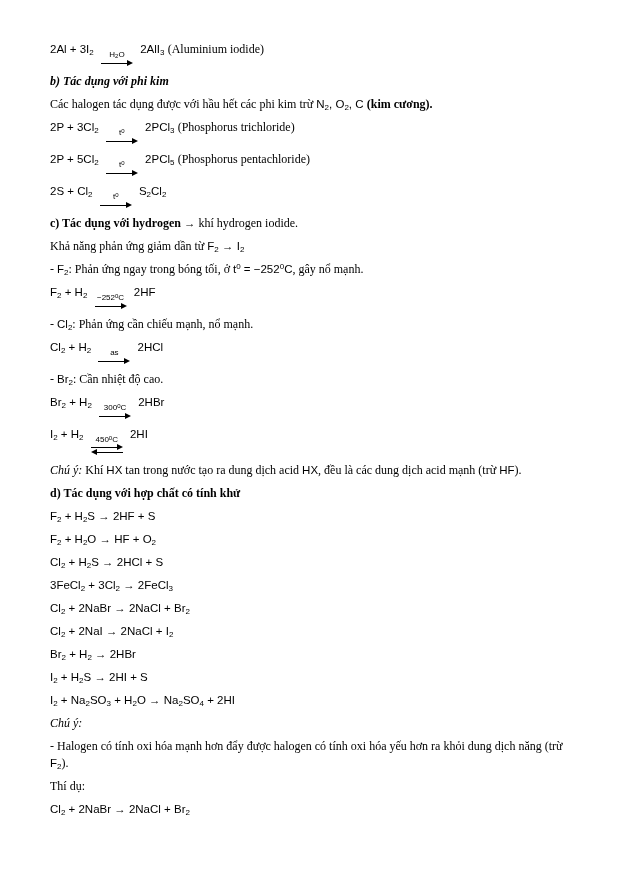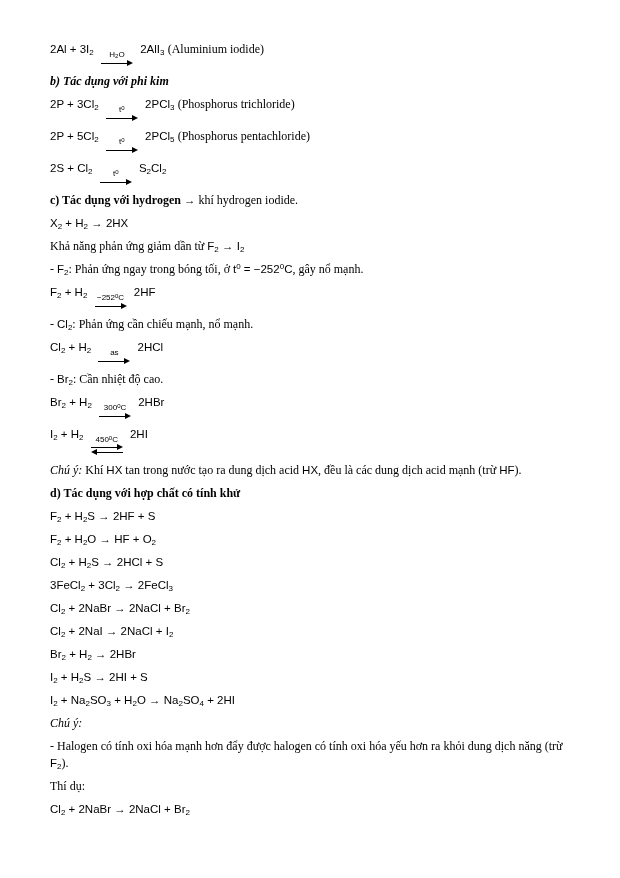--- a/index.html
+++ b/index.html
@@ -50,34 +50,34 @@
 </head>
 <body>
 
 <div class="page">
   <div>
       <div class="line"><span class="t-formula">2Al + 3I<sub>2</sub> </span><span class="rx-arrow">
           <span class="arrow-label">H<sub>2</sub>O</span>
           <span class="shaft shaft-right"></span>
         </span><span class="t-formula"> 2AlI<sub>3</sub> </span><span class="t-serif">(Aluminium iodide)</span></div>
       <div class="line"><span class="t-serif t-bolditalic">b) Tác dụng với phi kim</span></div>
+      <div class="line"><span class="t-serif">Các halogen tác dụng được với hầu hết các phi kim trừ </span><span class="t-formula">N<sub>2</sub>, O<sub>2</sub>, C </span><span class="t-serif t-bold">(kim cương).</span></div>
       <div class="line"><span class="t-formula">2P + 3Cl<sub>2</sub> </span><span class="rx-arrow">
           <span class="arrow-label">t<sup>0</sup></span>
           <span class="shaft shaft-right"></span>
         </span><span class="t-formula"> 2PCl<sub>3</sub>  </span><span class="t-serif">(Phosphorus trichloride)</span></div>
       <div class="line"><span class="t-formula">2P + 5Cl<sub>2</sub> </span><span class="rx-arrow">
           <span class="arrow-label">t<sup>0</sup></span>
           <span class="shaft shaft-right"></span>
         </span><span class="t-formula"> 2PCl<sub>5</sub>  </span><span class="t-serif">(Phosphorus pentachloride)</span></div>
       <div class="line"><span class="t-formula">2S + Cl<sub>2</sub> </span><span class="rx-arrow">
           <span class="arrow-label">t<sup>0</sup></span>
           <span class="shaft shaft-right"></span>
         </span><span class="t-formula"> S<sub>2</sub>Cl<sub>2</sub></span></div>
       <div class="line"><span class="t-serif t-bold">c) Tác dụng với hydrogen </span><span class="t-formula">→</span><span class="t-serif">  khí hydrogen iodide.</span></div>
-      <div class="line"><span class="t-formula">X<sub>2</sub> + H<sub>2</sub> → 2HX</span></div>
       <div class="line"><span class="t-serif">Khả năng phản ứng giảm dần từ </span><span class="t-formula">F<sub>2</sub> → I<sub>2</sub></span></div>
       <div class="line"><span class="t-serif">- </span><span class="t-formula">F<sub>2</sub></span><span class="t-serif">: Phản ứng ngay trong bóng tối, ở </span><span class="t-formula">t<sup>0</sup> = −252<sup>0</sup>C</span><span class="t-serif">, gây nổ mạnh.</span></div>
       <div class="line"><span class="t-formula">F<sub>2</sub> + H<sub>2</sub> </span><span class="rx-arrow">
           <span class="arrow-label">−252<sup>0</sup>C</span>
           <span class="shaft shaft-right"></span>
         </span><span class="t-formula"> 2HF</span></div>
       <div class="line"><span class="t-serif">- </span><span class="t-formula">Cl<sub>2</sub></span><span class="t-serif">: Phản ứng cần chiếu mạnh, nổ mạnh.</span></div>
       <div class="line"><span class="t-formula">Cl<sub>2</sub> + H<sub>2</sub> </span><span class="rx-arrow">
           <span class="arrow-label">as</span>
           <span class="shaft shaft-right"></span>

